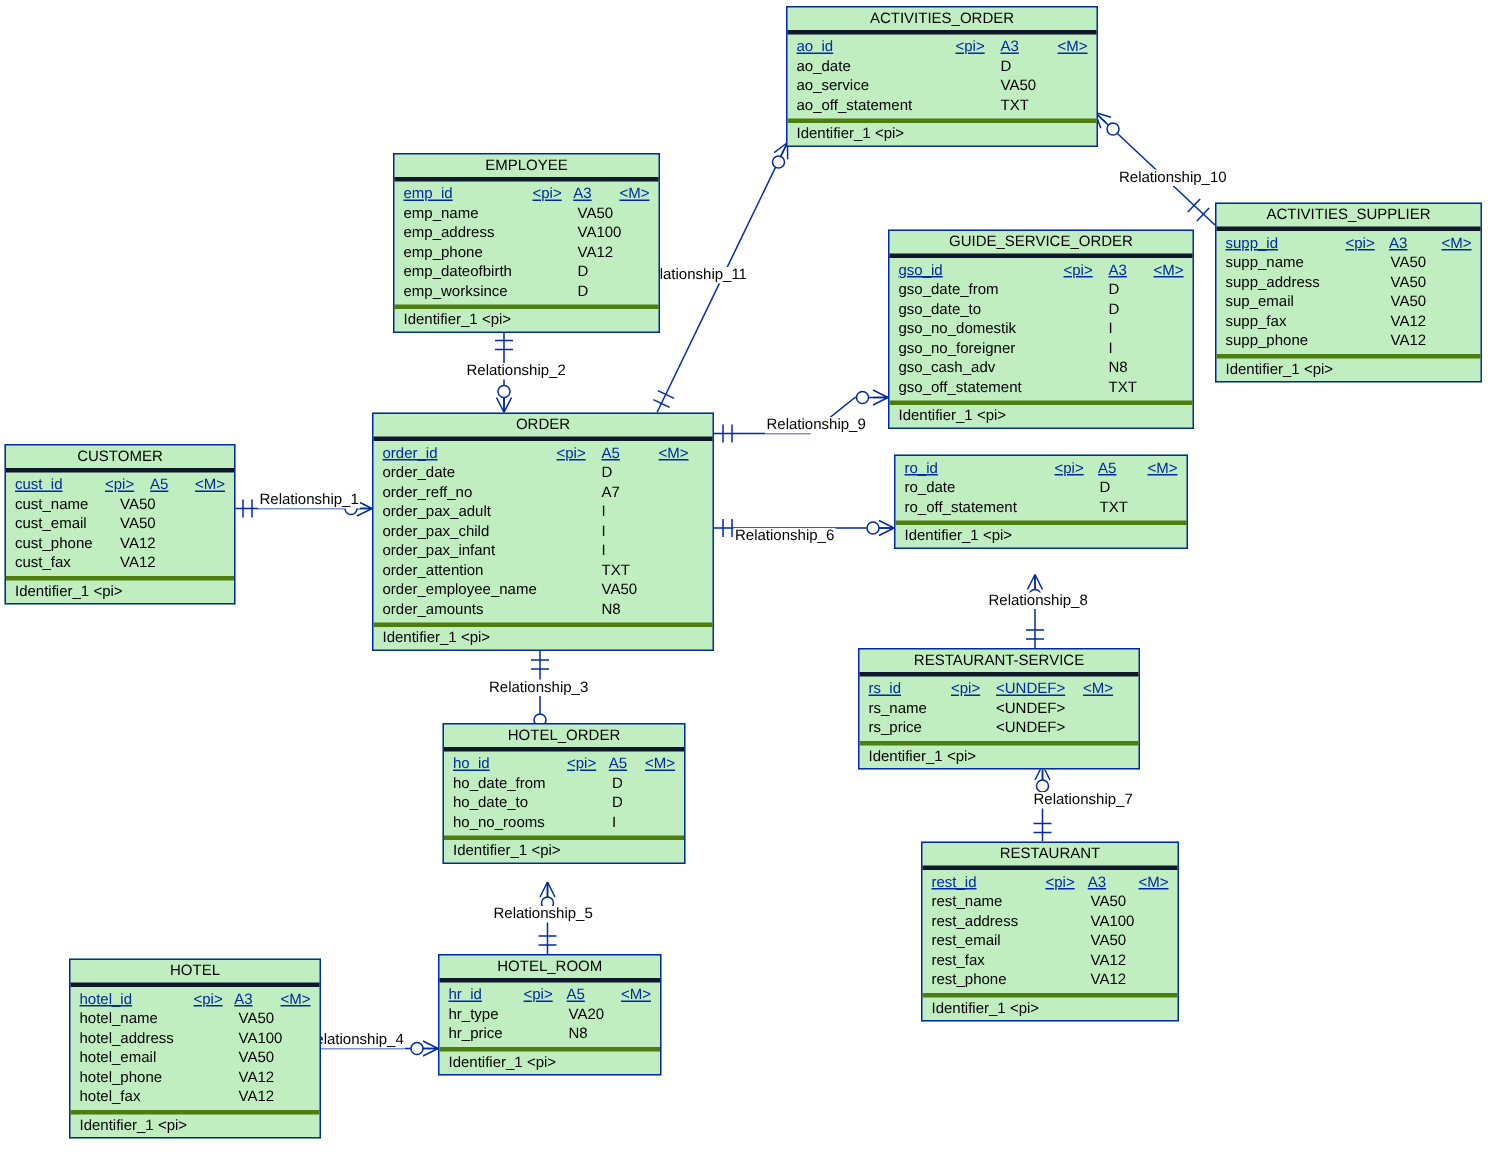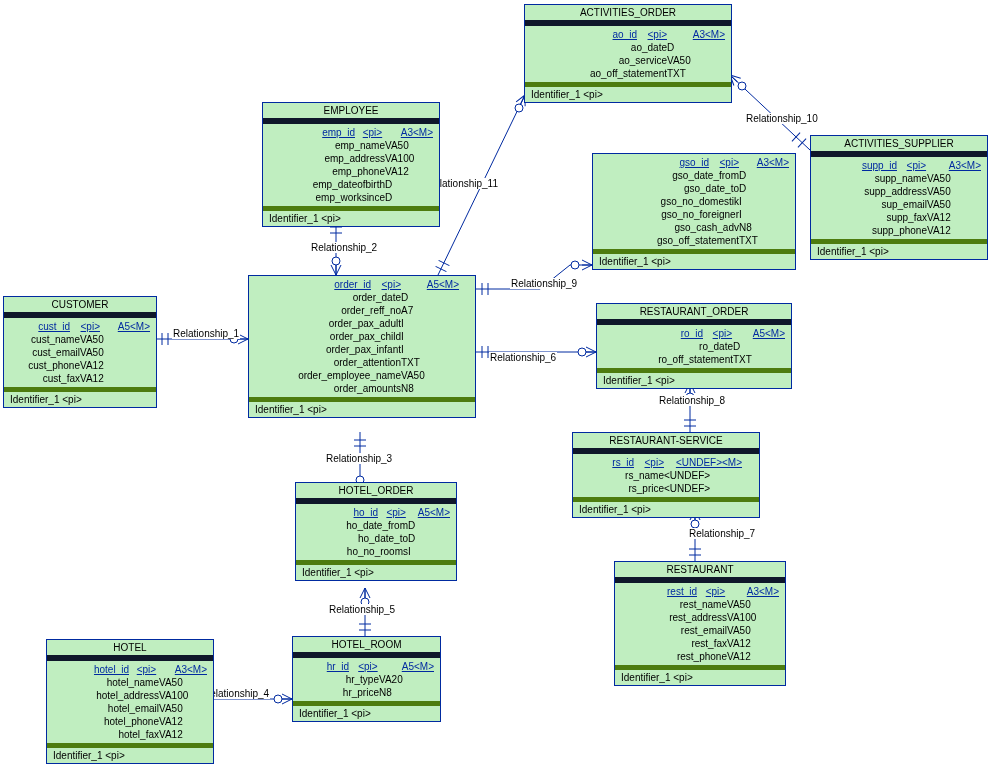--- a/index.html
+++ b/index.html
@@ -1,19 +1,19 @@
 <!DOCTYPE html>
 <html><head>
 <meta charset="utf-8">
 <style>
   html,body { margin:0; padding:0; font-family: Arial, Helvetica, sans-serif; font-size:10px; background:#fff; }
   .canvas { position:relative; width:992px; height:777px; }
   .entity { position:absolute; background:#c0eec0; border:1px solid #002aa0; }
-  .entity .title { border-bottom:6px solid #0f172a; text-align:center; color:#000; padding:2px 4px 2px 4px; font-size:10px; }
-  .entity .body { border-bottom:5px solid #4d7c0f; padding:2px 6px 2px 6px;text-align:right; }
+  .entity .title { border-bottom:3px solid #0f172a; text-align:center; color:#000; padding:2px 4px 2px 4px; font-size:10px; }
+  .entity .body { border-bottom:3px solid #4d7c0f; padding:2px 6px 2px 6px; }
   .entity .foot { padding:2px 6px 2px 6px; color:#000; }
   .entity .row { display:flex; padding:0 0; line-height:13px; }
   .entity .c0 { flex:0 0 auto; }
   .key { text-decoration: underline; color:#002aa0; }
   .pi  { text-decoration: underline; color:#002aa0; }
   .m   { text-decoration: underline; color:#002aa0; }
   svg.lines { position:absolute; left:0; top:0; width:992px; height:777px; pointer-events:none; }
   .rel-label { position:absolute; background:#fff; color:#000; font-size:10px; padding:0 1px; }
 </style>
 </head>
@@ -171,20 +171,21 @@
         </div>
       <div class="row">
           <span class="c0" style="width:116px">emp_worksince</span>
           <span>D</span>
         </div>
     </div>
     <div class="foot">Identifier_1  &lt;pi&gt;</div>
   </div>
 
   <div class="entity" style="left:248px;top:275px;width:226px">
+    <div class="title">ORDER</div>
     <div class="body">
       <div class="row">
           <span class="c0 key" style="width:116px">order_id</span>
           <span class="pi" style="width:30px">&lt;pi&gt;</span>
           <span class="pi" style="width:38px">A5</span>
           <span class="m">&lt;M&gt;</span>
         </div>
       <div class="row">
           <span class="c0" style="width:146px">order_date</span>
           <span>D</span>
@@ -352,20 +353,21 @@
         </div>
       <div class="row">
           <span class="c0" style="width:110px">supp_phone</span>
           <span>VA12</span>
         </div>
     </div>
     <div class="foot">Identifier_1  &lt;pi&gt;</div>
   </div>
 
   <div class="entity" style="left:592px;top:153px;width:202px">
+    <div class="title">GUIDE_SERVICE_ORDER</div>
     <div class="body">
       <div class="row">
           <span class="c0 key" style="width:110px">gso_id</span>
           <span class="pi" style="width:30px">&lt;pi&gt;</span>
           <span class="pi" style="width:30px">A3</span>
           <span class="m">&lt;M&gt;</span>
         </div>
       <div class="row">
           <span class="c0" style="width:140px">gso_date_from</span>
           <span>D</span>
@@ -388,21 +390,20 @@
         </div>
       <div class="row">
           <span class="c0" style="width:140px">gso_off_statement</span>
           <span>TXT</span>
         </div>
     </div>
     <div class="foot">Identifier_1  &lt;pi&gt;</div>
   </div>
 
   <div class="entity" style="left:596px;top:303px;width:194px">
-    <div class="title">RESTAURANT_ORDER</div>
     <div class="body">
       <div class="row">
           <span class="c0 key" style="width:100px">ro_id</span>
           <span class="pi" style="width:30px">&lt;pi&gt;</span>
           <span class="pi" style="width:34px">A5</span>
           <span class="m">&lt;M&gt;</span>
         </div>
       <div class="row">
           <span class="c0" style="width:130px">ro_date</span>
           <span>D</span>

